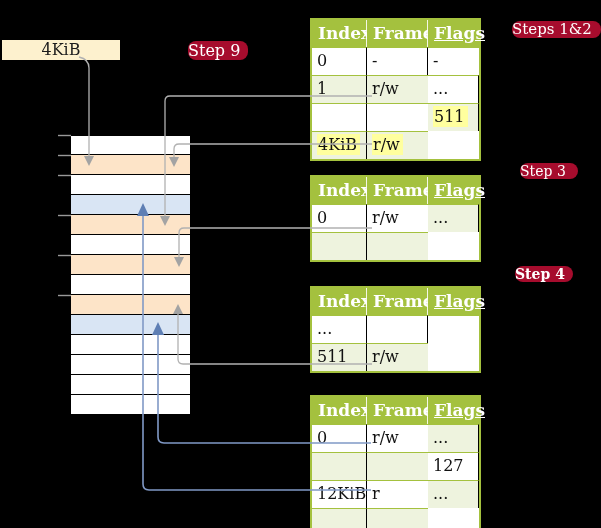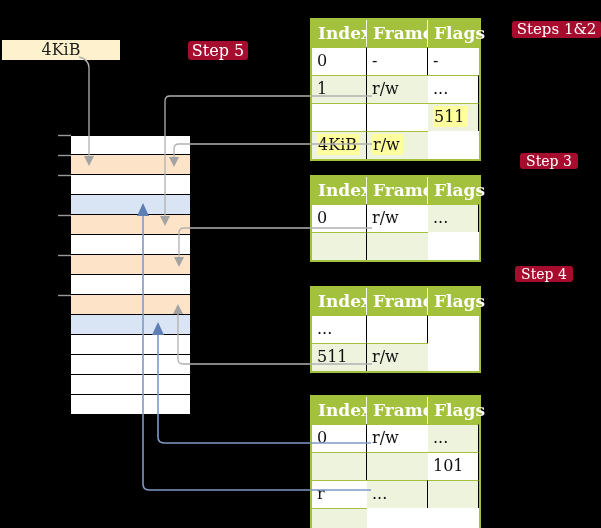--- a/index.html
+++ b/index.html
@@ -9,47 +9,47 @@
     font-family:"DejaVu Serif","Liberation Serif",serif;
   }
   
   .size-label{
     position:absolute;left:2px;top:40px;width:118px;height:20px;
     background:var(--cream);color:#1c1c1c;font-size:16px;line-height:20px;
     text-align:center;
   }
   
   .badge{
-    position:absolute;background:var(--red);color:#fff;text-align:center;
-    border-radius:3px;box-sizing:border-box;
+    position:absolute;background:var(--red);color:#fff;text-align:left;
+    border-radius:8px;box-sizing:border-box;
   }
   .badge.b-step0{left:188px;top:41px;width:60px;height:19px;font-size:16px;line-height:19px;}
   .badge.b-steps12{left:512px;top:21px;width:89px;height:17px;font-size:15px;line-height:17px;}
-  .badge.b-step3{left:520px;top:153px;width:58px;height:16px;font-size:14px;line-height:16px;}
-  .badge.b-step4{left:515px;top:266px;width:58px;height:16px;font-size:14px;line-height:16px;}
+  .badge.b-step3{left:520px;top:163px;width:58px;height:16px;font-size:14px;line-height:16px;}
+  .badge.b-step4{left:515px;top:266px;width:58px;height:16px;font-size:14px;line-height:16px;font-weight:bold;}
   
   .memory{position:absolute;left:71px;top:135px;width:119px;}
   .mrow{height:20px;box-sizing:border-box;border-bottom:1px solid #000;}
   .mrow:first-child{border-top:1px solid #000;}
   .c-white{background:#ffffff;}
   .c-peach{background:var(--peach);}
   .c-blue{background:var(--blue);}
   
   .ptable{
     position:absolute;left:310px;width:171px;box-sizing:border-box;
     border:2px solid var(--green);display:grid;
     grid-template-columns:55px 61px 51px;background:#fff;
   }
   .pt-0{top:18px;} .pt-1{top:175px;} .pt-2{top:286px;} .pt-3{top:395px;}
   .hcell{
     background:var(--green);color:#fff;font-weight:bold;font-size:17px;
     height:27px;line-height:27px;padding-left:6px;box-sizing:border-box;
     border-right:1px solid #f4f7e6;
   }
-  .hcell:nth-child(3){border-right:none;}
+  .hcell:nth-child(3){border-right:none;text-decoration:underline;}
   .cell{
     font-size:16px;color:#111;height:28px;line-height:26px;padding-left:5px;
     box-sizing:border-box;border-top:1px solid var(--green);
     border-right:1px solid #000;white-space:nowrap;
   }
   .cell.last{border-right:none;}
   .cell.shaded{background:var(--rowgreen);}
   .hl{background:var(--hlyellow);padding:1px 3px 1px 1px;}
   
   #overlay{position:absolute;left:0;top:0;pointer-events:none;}
@@ -59,21 +59,21 @@
   .head-blue{fill:var(--abluehead);stroke:none;}
   .tick{stroke:var(--tick);stroke-width:1.4;}
 </style>
 </head>
 <body>
 
 <div id="canvas">
 
   <div class="size-label">4KiB</div>
 
-  <div class="badge b-step0">Step 5</div>
+  <div class="badge b-step0">Step 9</div>
   <div class="badge b-steps12">Steps 1&amp;2</div>
   <div class="badge b-step3">Step 3</div>
   <div class="badge b-step4">Step 4</div>
 
   <div class="memory" id="memory">
       <div class="mrow c-white"></div>
       <div class="mrow c-peach"></div>
       <div class="mrow c-white"></div>
       <div class="mrow c-blue"></div>
       <div class="mrow c-peach"></div>
@@ -126,21 +126,22 @@
     </div>
   <div class="ptable pt-3" id="pt3">
       <div class="hcell">Index</div>
       <div class="hcell">Frame</div>
       <div class="hcell">Flags</div>
       <div class="cell">0</div>
       <div class="cell last">r/w</div>
       <div class="cell shaded">...</div>
       <div class="cell shaded"></div>
       <div class="cell last shaded"></div>
-      <div class="cell">101</div>
+      <div class="cell">127</div>
+      <div class="cell">12KiB</div>
       <div class="cell last">r</div>
       <div class="cell shaded">...</div>
       <div class="cell shaded"></div>
       <div class="cell last shaded"></div>
     </div>
 
   <svg id="overlay" width="601" height="528" viewBox="0 0 601 528">
 
     <g id="ticks">
         <line x1="58" x2="71" y1="135.5" y2="135.5" class="tick"></line>

